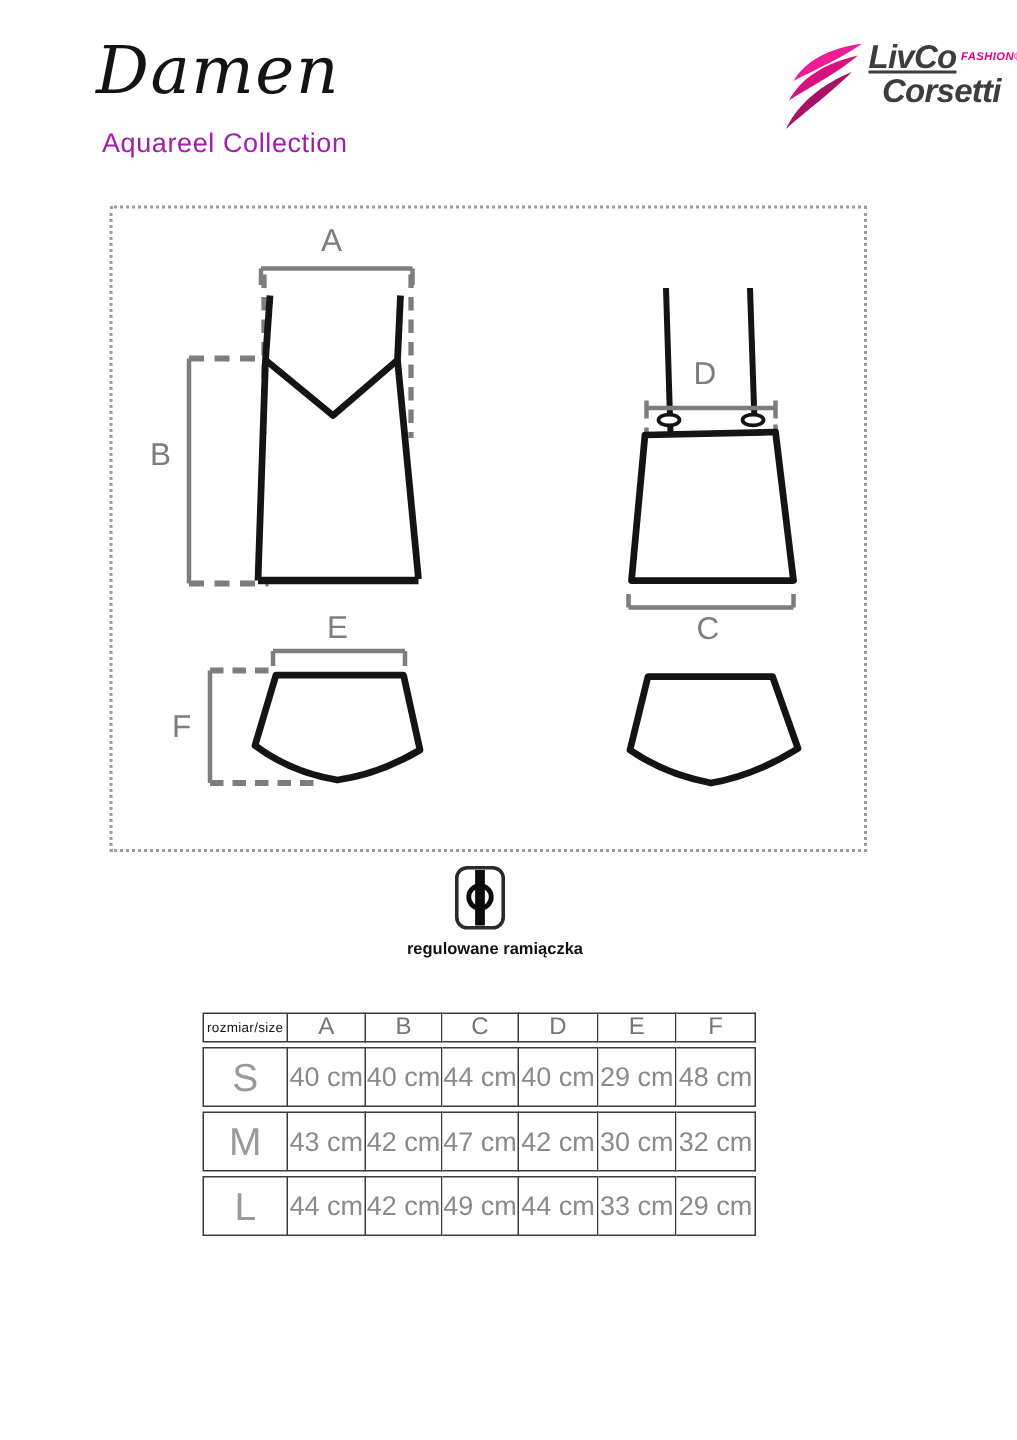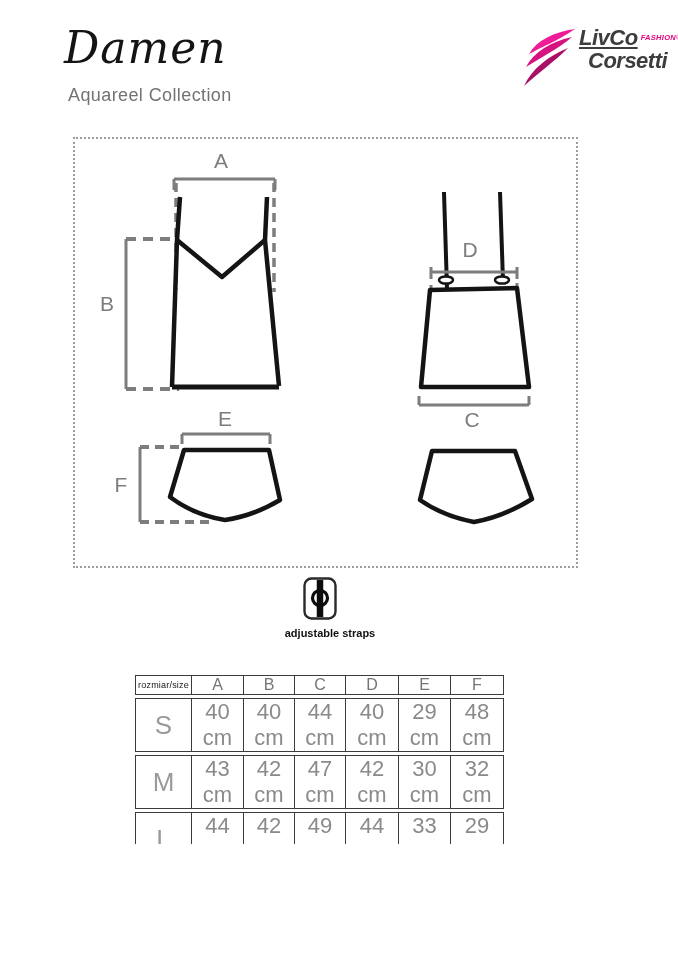--- a/index.html
+++ b/index.html
@@ -2,21 +2,21 @@
 <html><head>
 <meta charset="utf-8">
 <style>
   html,body{margin:0;padding:0;background:#ffffff;}
   body{font-family:"Liberation Sans",sans-serif;-webkit-font-smoothing:antialiased;}
   #page{position:relative;width:678px;height:844px;background:#fff;overflow:hidden;}
 
   
   .script-title{position:absolute;left:64px;top:22px;font-family:"DejaVu Serif",serif;
     font-style:italic;font-size:44px;color:#141414;letter-spacing:1px;}
-  .collection{position:absolute;left:68px;top:85px;font-size:18px;color:#737373;letter-spacing:.4px;}
+  .collection{position:absolute;left:68px;top:85px;font-size:18px;color:#a21caf;letter-spacing:.4px;}
 
   .logo{position:absolute;left:523px;top:27px;display:flex;align-items:flex-start;}
   .logo-swoosh{width:54px;height:58px;flex:0 0 auto;margin-top:2px;}
   .logo-text{margin-left:2px;font-style:italic;font-weight:bold;color:#3d3d3f;line-height:1;}
   .logo-row1{display:flex;align-items:flex-start;}
   .logo-livco{font-size:22px;letter-spacing:-.5px;text-decoration:underline;}
   .logo-fashion{font-size:7.5px;color:#e3007f;margin-left:3px;margin-top:7px;letter-spacing:.3px;}
   .logo-corsetti{font-size:22px;letter-spacing:-.5px;margin-top:1px;margin-left:9px;}
 
   
@@ -30,21 +30,21 @@
   .strap-caption{position:absolute;left:230px;top:626px;width:200px;text-align:center;
     font-size:11px;font-weight:bold;color:#111;line-height:1.35;}
 
   
   .size-table{position:absolute;left:135px;top:672px;border-collapse:separate;border-spacing:0 3px;}
   .size-table td{border:1px solid #3b3b3b;border-left:none;text-align:center;vertical-align:middle;
     padding:0;background:#fff;margin-left:20px;}
   .size-table td:first-child{border-left:1px solid #3b3b3b;}
   .size-table .hdr td{height:17px;font-size:16px;color:#757575;}
   .size-table .hdr td.corner{font-size:9px;color:#161616;letter-spacing:.2px;}
-  .size-table .row td{height:38px;font-size:22px;color:#8a8a8a;}
+  .size-table .row td{height:38px;font-size:18px;color:#8a8a8a;}
   .size-table .row td.size-cell{font-size:26px;color:#9a9a9a;}
   .size-table .row td.small-val{font-size:13.5px;}
 </style>
 </head>
 <body>
 
 <div id="page">
 
   <div class="script-title">Damen</div>
   <div class="collection">Aquareel Collection</div>
@@ -114,21 +114,21 @@
     <span class="measure-label" style="left:150px;top:280px">E</span>
     <span class="measure-label" style="left:46px;top:346px">F</span>
   </div>
 
   <svg class="strap-icon" viewBox="0 0 34 43">
     <rect x="1.5" y="1.5" width="31" height="40" rx="7" fill="#ffffff" stroke="#2a2a2a" stroke-width="2.4"></rect>
     <line x1="17" y1="3" x2="17" y2="40" stroke="#0c0c0c" stroke-width="6.5"></line>
     <circle cx="17" cy="21" r="7.5" fill="none" stroke="#0c0c0c" stroke-width="3.2"></circle>
   </svg>
   <div class="strap-caption">
-    <div>adjustable straps</div>
+    <div>regulowane ramiączka</div>
   </div>
 
   <table class="size-table">
     <colgroup>
       <col style="width:57px">
         <col style="width:52px">
         <col style="width:51px">
       <col style="width:51px">
         <col style="width:53px">
         <col style="width:52px">

